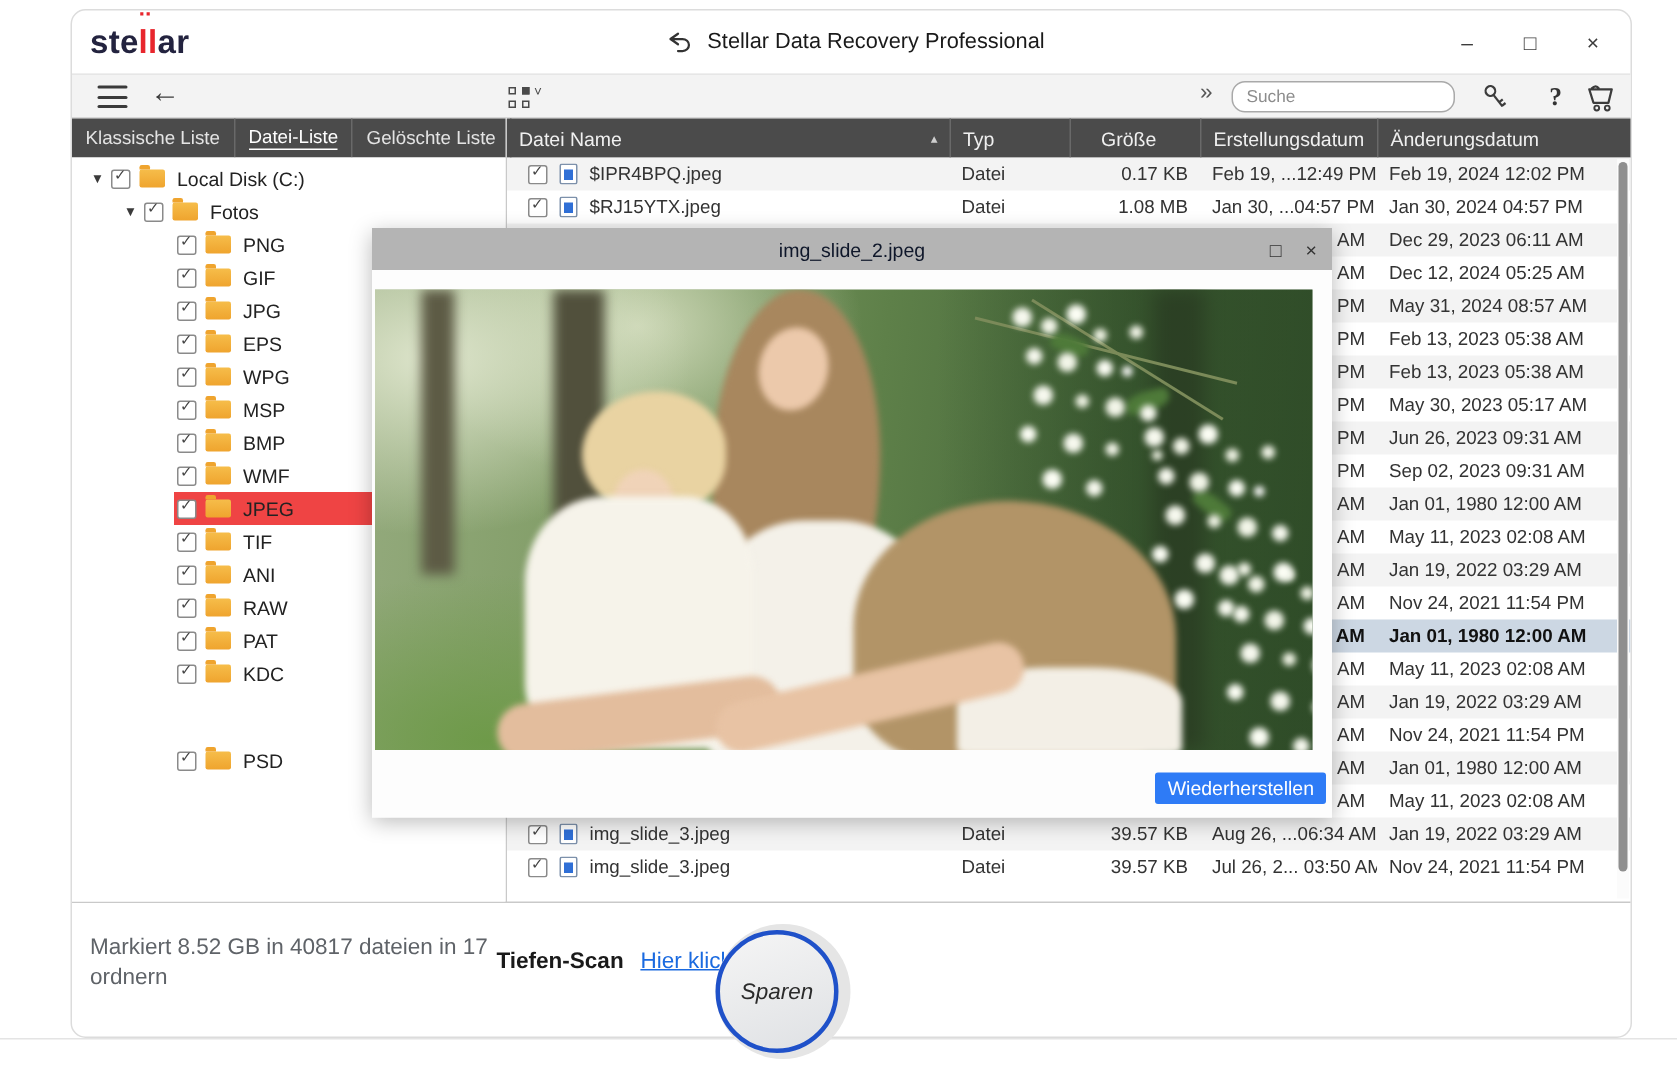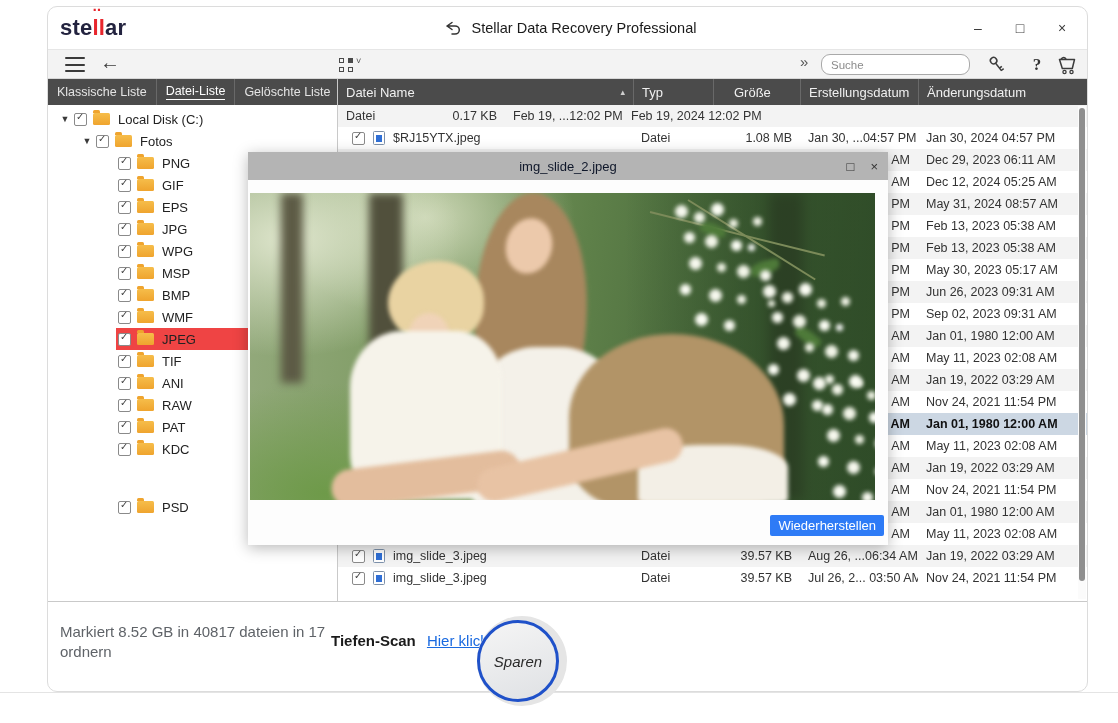--- a/index.html
+++ b/index.html
@@ -242,29 +242,29 @@
                 <span class="cbx"></span>
                 <span class="folder"></span>
                 <span>GIF</span>
               </div>
             </div>
             <div class="tree-row" style="padding-left: 54px;">
               <span class="expander"></span>
               <div class="tw">
                 <span class="cbx"></span>
                 <span class="folder"></span>
+                <span>JPG</span>
+              </div>
+            </div>
+            <div class="tree-row" style="padding-left: 54px;">
+              <span class="expander"></span>
+              <div class="tw">
+                <span class="cbx"></span>
+                <span class="folder"></span>
                 <span>EPS</span>
-              </div>
-            </div>
-            <div class="tree-row" style="padding-left: 54px;">
-              <span class="expander"></span>
-              <div class="tw">
-                <span class="cbx"></span>
-                <span class="folder"></span>
-                <span>JPG</span>
               </div>
             </div>
             <div class="tree-row" style="padding-left: 54px;">
               <span class="expander"></span>
               <div class="tw">
                 <span class="cbx"></span>
                 <span class="folder"></span>
                 <span>WPG</span>
               </div>
             </div>
@@ -357,23 +357,28 @@
             <span>Datei Name</span>
             <span class="sort-arrow">▴</span>
           </div>
           <div class="th c-typ">Typ</div>
           <div class="th c-size">Größe</div>
           <div class="th c-created">Erstellungsdatum</div>
           <div class="th c-mod">Änderungsdatum</div>
         </div>
         <div class="rows" id="rows">
             <div class="trow odd">
+              <div class="td c-name">
+                <span class="cbx" style="margin: 0px;"></span>
+                <span class="doc-ico"></span>
+                <span>$IPR4BPQ.jpeg</span>
+              </div>
               <div class="td c-typ">Datei</div>
               <div class="td c-size">0.17 KB</div>
-              <div class="td c-created">Feb 19, ...12:02 PM</div>
+              <div class="td c-created">Feb 19, ...12:49 PM</div>
               <div class="td c-mod">Feb 19, 2024 12:02 PM</div>
             </div>
             <div class="trow">
               <div class="td c-name">
                 <span class="cbx" style="margin: 0px;"></span>
                 <span class="doc-ico"></span>
                 <span>$RJ15YTX.jpeg</span>
               </div>
               <div class="td c-typ">Datei</div>
               <div class="td c-size">1.08 MB</div>

